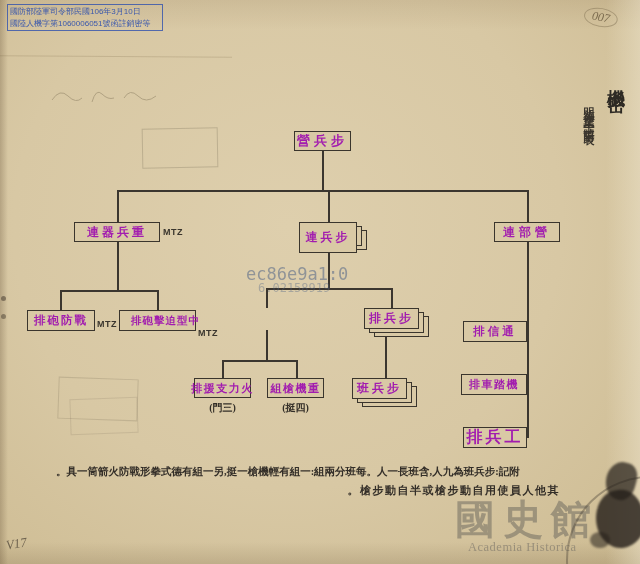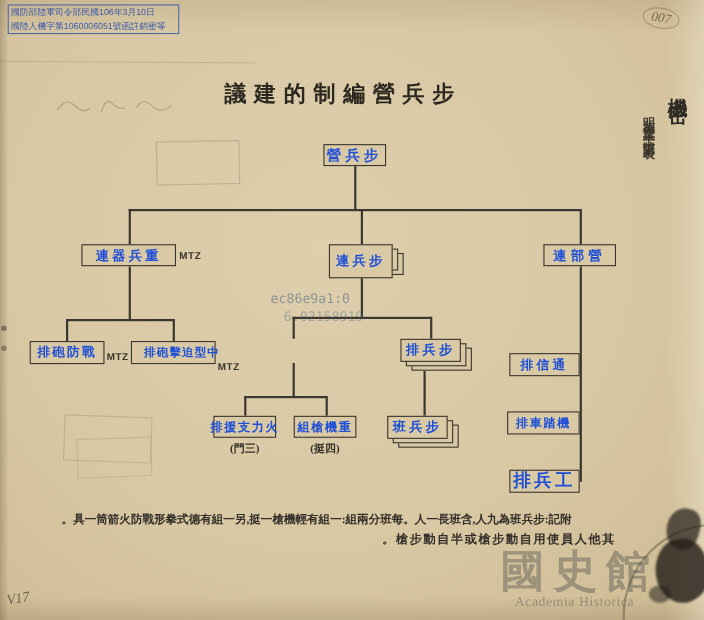--- a/index.html
+++ b/index.html
@@ -11,21 +11,21 @@
       linear-gradient(270deg, rgba(240,232,210,0.45) 0px, rgba(240,232,210,0) 34px),
       linear-gradient(180deg, rgba(130,105,70,0.14) 0px, rgba(130,105,70,0) 30px),
       linear-gradient(0deg, rgba(110,90,60,0.20) 0px, rgba(110,90,60,0) 22px),
       radial-gradient(ellipse at 45% 40%, #decfad 0%, #d8c8a4 55%, #cdbb92 100%);
   }
   .hl{position:absolute;height:1.5px;background:#3b362f;}
   .vl{position:absolute;width:1.5px;background:#3b362f;}
   .obox{
     position:absolute;box-sizing:border-box;border:1.5px solid #3a352d;background:#d9c9a5;
     display:flex;align-items:center;justify-content:center;
-    font-weight:bold;color:#1d4ed8;white-space:nowrap;
+    font-weight:bold;color:#a21caf;white-space:nowrap;
   }
   .mtz{position:absolute;font-family:"Liberation Sans",sans-serif;font-size:9px;font-weight:bold;color:#3a352d;letter-spacing:0.5px;}
   .cap{position:absolute;text-align:center;font-weight:bold;font-size:10px;color:#332e27;white-space:nowrap;}
   .vert{writing-mode:vertical-rl;text-orientation:upright;}
   .note{position:absolute;font-weight:bold;color:#332e28;white-space:nowrap;}
   .wm-code{position:absolute;font-family:"DejaVu Sans Mono",monospace;}
   .ghost{position:absolute;border:1px solid rgba(100,90,72,0.25);}
   .stamp{
     position:absolute;left:7px;top:4px;width:156px;height:27px;box-sizing:border-box;
     border:1.2px solid rgba(45,79,174,0.85);color:#2d4fae;
@@ -58,21 +58,20 @@
   <div class="ghost" style="left:58px;top:378px;width:78px;height:40px;opacity:0.8;transform:rotate(2deg);"></div>
   <div class="ghost" style="left:70px;top:398px;width:66px;height:34px;opacity:0.6;transform:rotate(-2deg);"></div>
 
   <div style="position:absolute;left:1px;top:296px;width:5px;height:5px;border-radius:50%;background:rgba(60,50,40,0.5);"></div>
   <div style="position:absolute;left:1px;top:314px;width:5px;height:5px;border-radius:50%;background:rgba(60,50,40,0.45);"></div>
 
   <div class="vert" style="position:absolute;right:12px;top:74px;font-size:18px;font-weight:bold;letter-spacing:6px;color:#2e2a24;">機密</div>
 
   <div class="vert" style="position:absolute;right:44px;top:98px;font-size:11px;font-weight:bold;letter-spacing:3px;color:#3a352d;">明德作業二十二號附表</div>
 
-  <div style="position:absolute;left:0;top:72px;width:624px;text-align:center;font-size:20px;font-weight:bold;letter-spacing:7px;color:#2c2820;">議建的制編營兵步</div>
 
   <div class="vl" style="left:322px;top:151px;height:39px;"></div>
   <div class="hl" style="left:117px;top:190px;width:411px;"></div>
   <div class="vl" style="left:117px;top:190px;height:32px;"></div>
   <div class="vl" style="left:328px;top:190px;height:32px;"></div>
   <div class="vl" style="left:527px;top:190px;height:32px;"></div>
   <div class="vl" style="left:117px;top:242px;height:48px;"></div>
   <div class="hl" style="left:60px;top:290px;width:98px;"></div>
   <div class="vl" style="left:60px;top:290px;height:20px;"></div>
   <div class="vl" style="left:157px;top:290px;height:20px;"></div>
@@ -119,21 +118,21 @@
   <div class="obox" style="left:357px;top:382px;width:55px;height:21px;"></div>
   <div class="obox" style="left:352px;top:378px;width:55px;height:21px;font-size:12px;letter-spacing:3px;">班兵步</div>
 
   <div class="obox" style="left:463px;top:321px;width:64px;height:21px;font-size:11.5px;letter-spacing:3px;">排信通</div>
   <div class="obox" style="left:461px;top:374px;width:66px;height:21px;font-size:11px;letter-spacing:1.5px;">排車踏機</div>
   <div class="obox" style="left:463px;top:427px;width:64px;height:21px;font-size:16px;letter-spacing:3px;">排兵工</div>
 
   <div class="note" style="right:80px;top:483px;font-size:11px;letter-spacing:1.5px;">。槍步動自半或槍步動自用使員人他其</div>
   <div class="note" style="left:56px;top:465px;font-size:10.5px;letter-spacing:0px;">。具一筒箭火防戰形拳式德有組一另,挺一槍機輕有組一:組兩分班每。人一長班含,人九為班兵步:記附</div>
 
-  <div class="wm-code" style="left:246px;top:264px;font-size:12px;color:rgba(80,100,135,0.55);">ec86e9a1:0</div>
+  <div class="wm-code" style="left:246px;top:264px;font-size:17px;color:rgba(80,100,135,0.55);">ec86e9a1:0</div>
   <div class="wm-code" style="left:258px;top:281px;font-size:12px;color:rgba(80,100,135,0.38);">6.02158919</div>
 
   <div style="position:absolute;left:455px;top:492px;font-size:40px;font-weight:bold;letter-spacing:8px;color:rgba(108,103,94,0.52);white-space:nowrap;">國史館</div>
   <div style="position:absolute;left:468px;top:540px;font-size:12.5px;letter-spacing:0.5px;color:rgba(118,113,103,0.6);white-space:nowrap;">Academia Historica</div>
 
   <div style="position:absolute;left:566px;top:476px;width:164px;height:164px;border-radius:50%;border:2.5px solid rgba(70,63,53,0.38);"></div>
 
   <div class="blobwrap">
     <div style="position:absolute;left:606px;top:462px;width:30px;height:38px;background:rgba(38,32,27,0.72);border-radius:55% 45% 50% 60%;transform:rotate(15deg);"></div>
     <div style="position:absolute;left:596px;top:490px;width:48px;height:58px;background:rgba(38,32,27,0.82);border-radius:50% 45% 55% 50% / 55% 50% 45% 50%;transform:rotate(-8deg);"></div>

